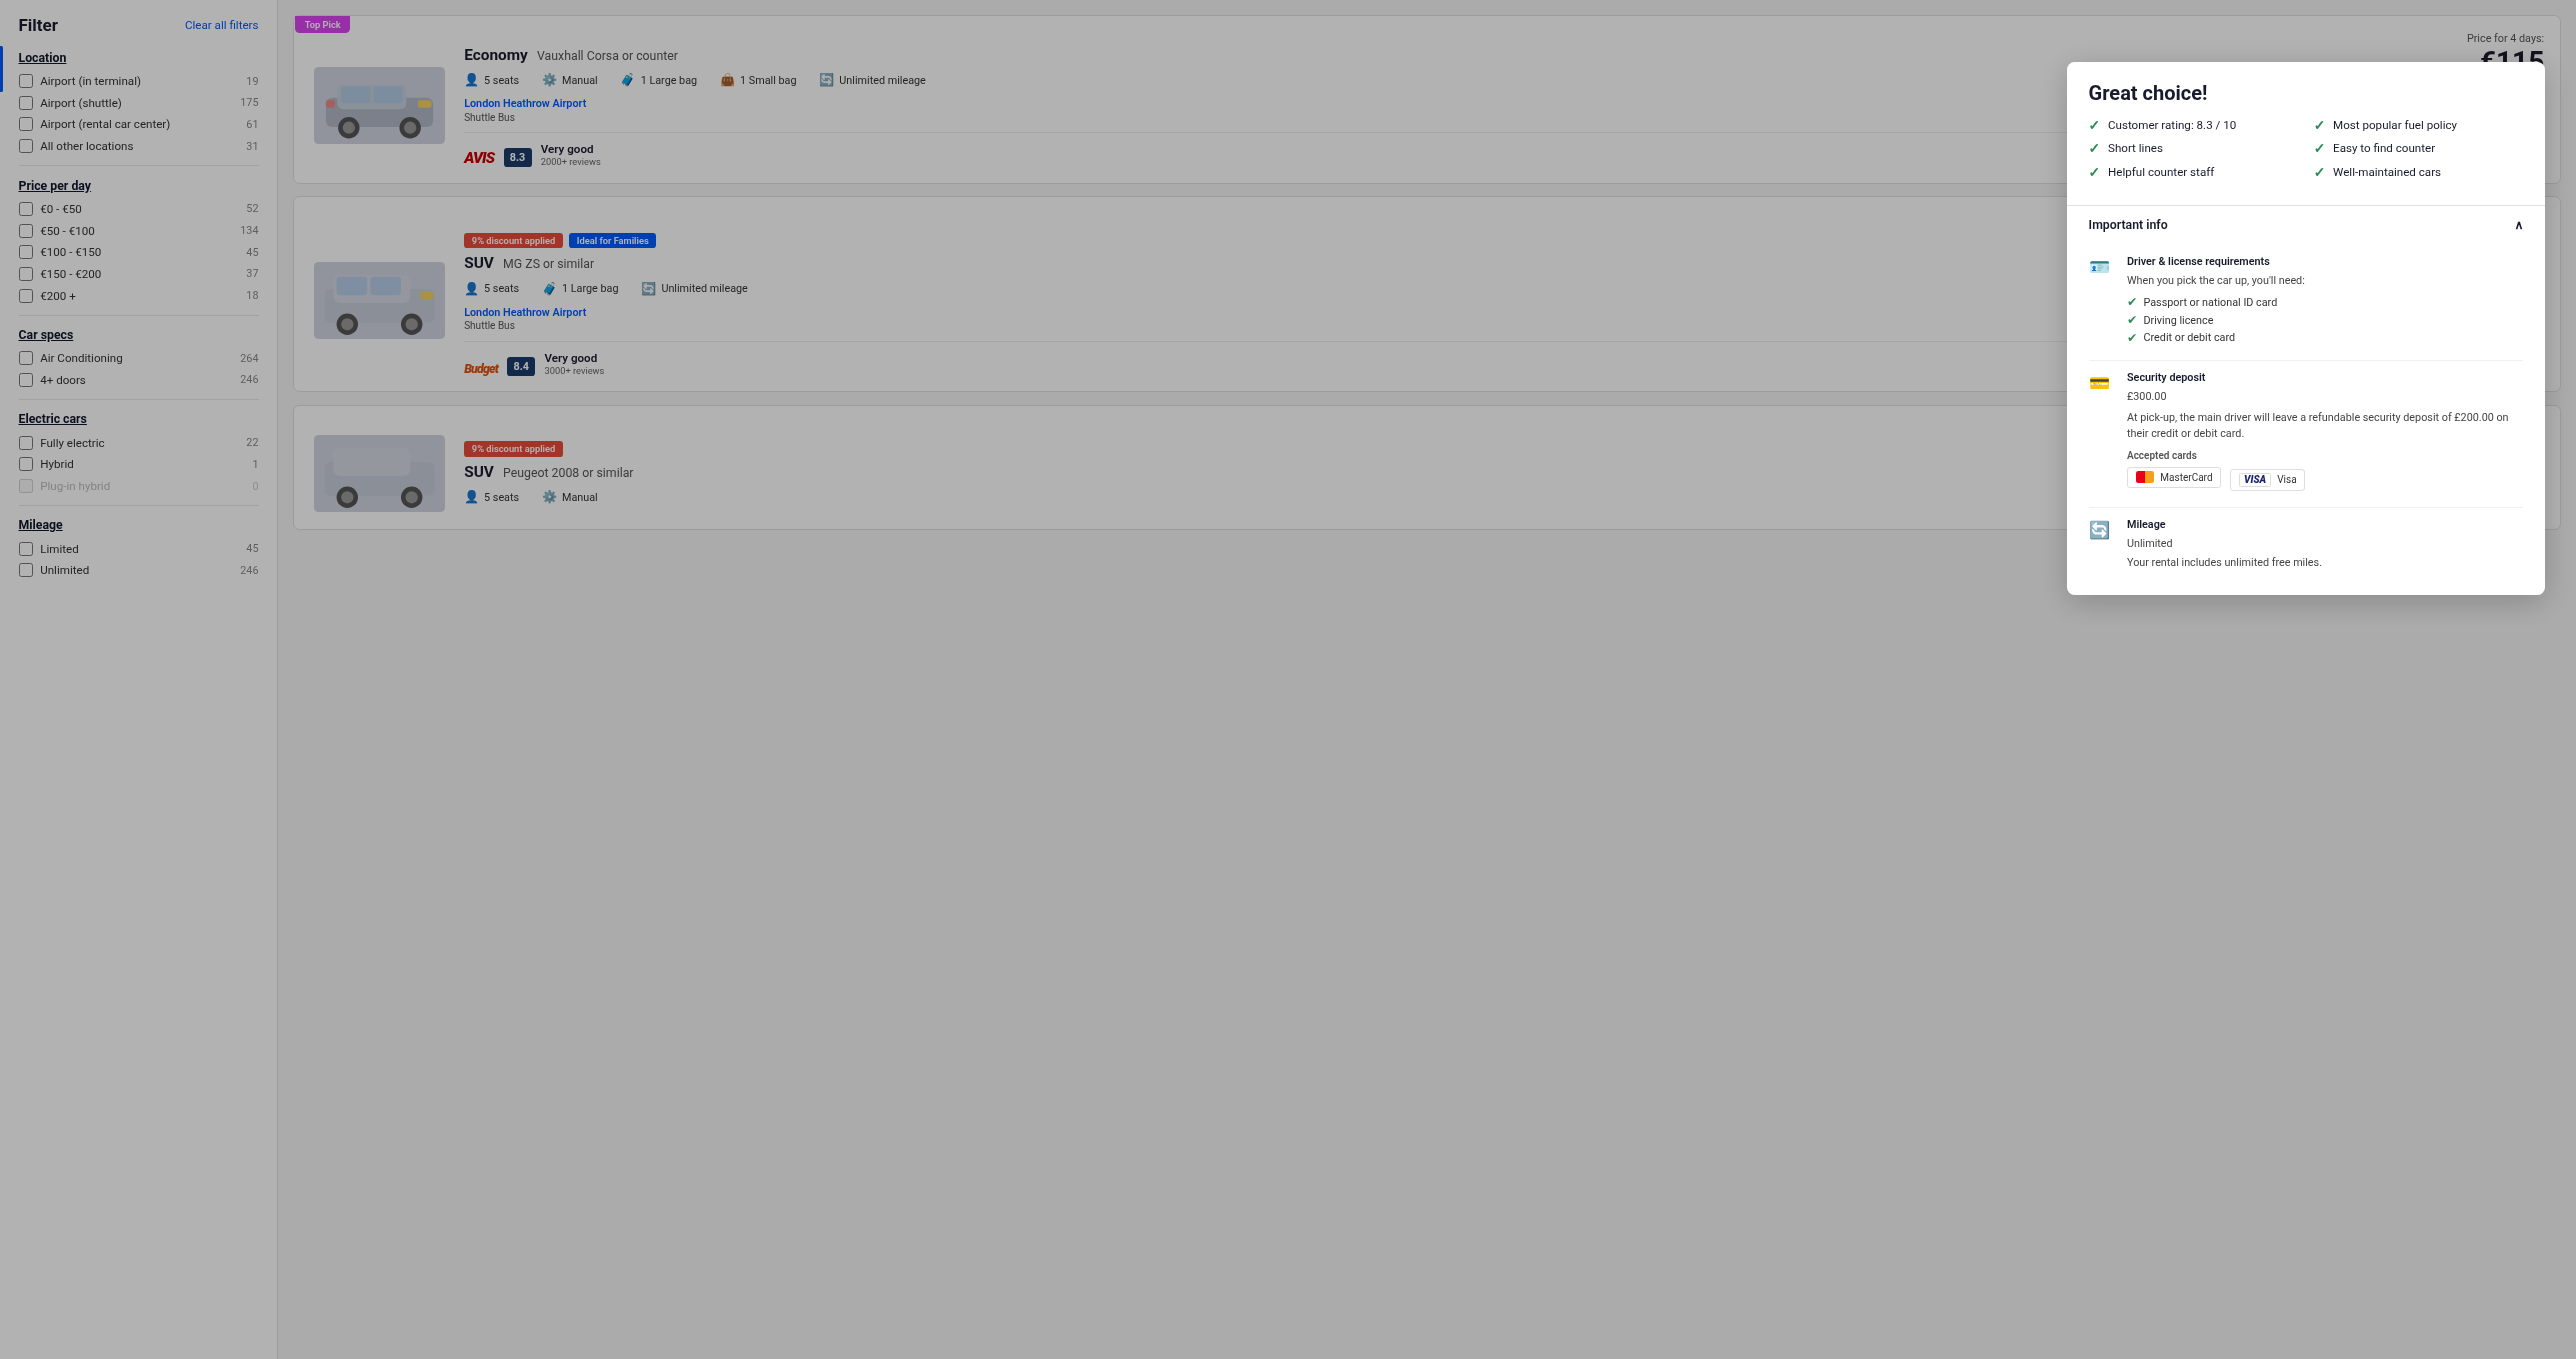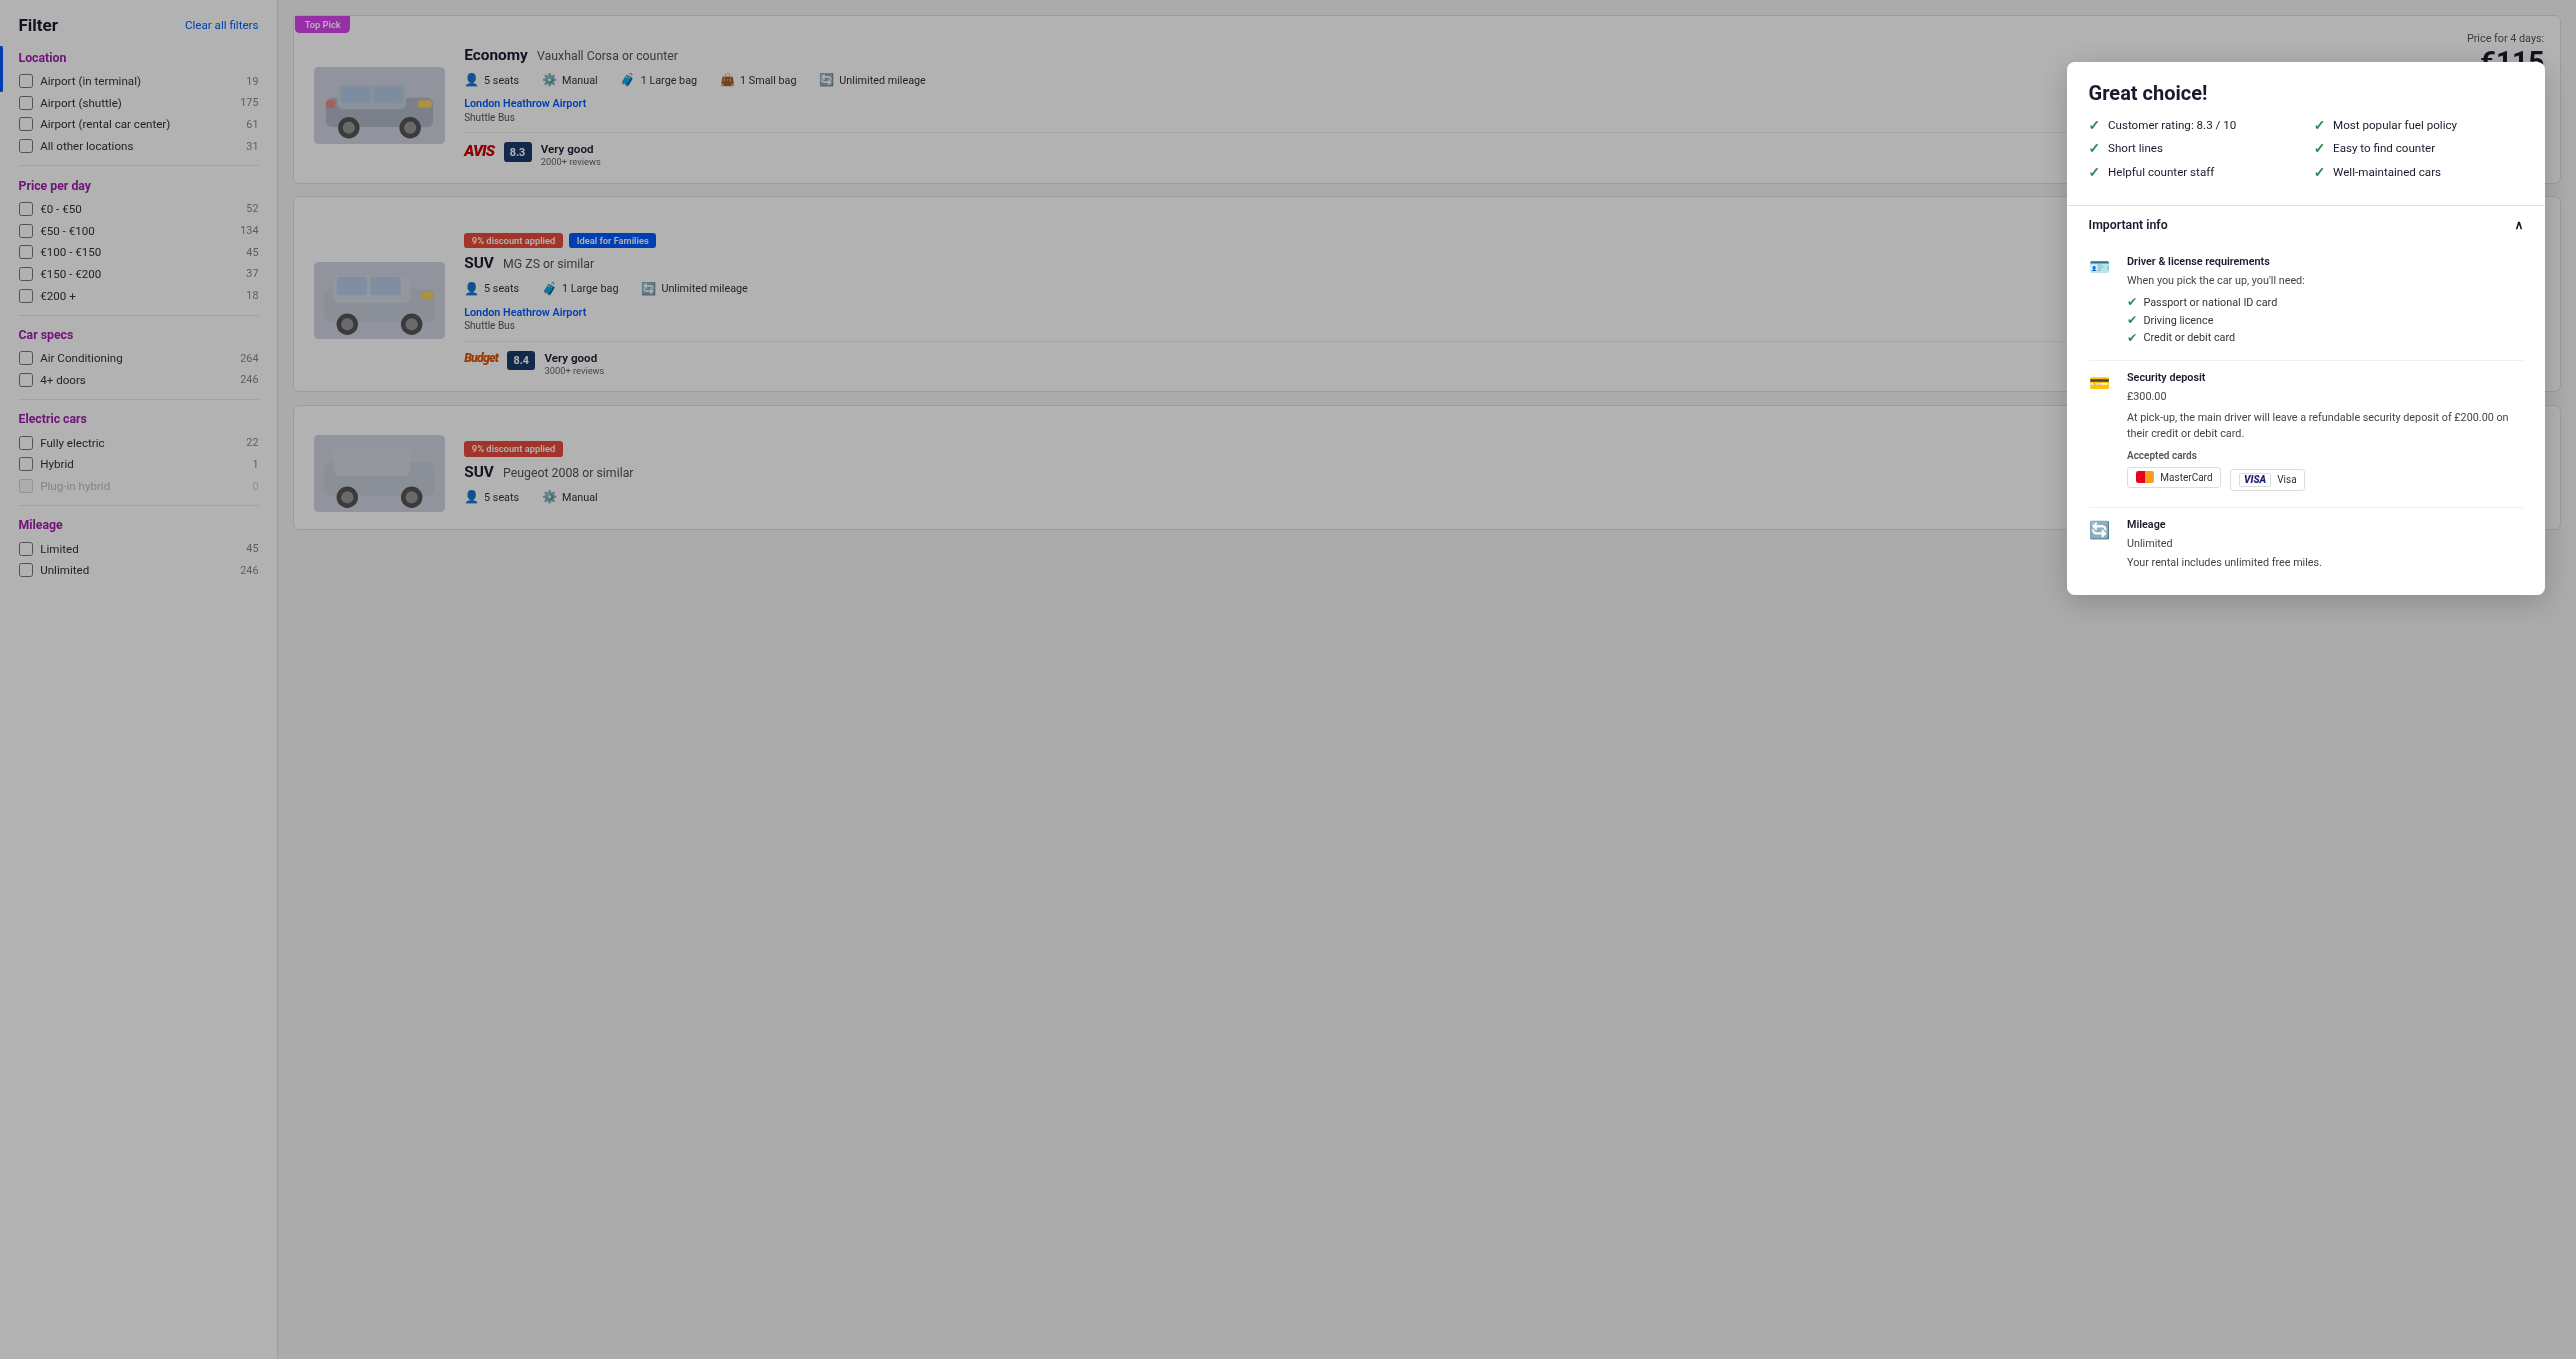--- a/index.html
+++ b/index.html
@@ -28,23 +28,24 @@
     }
     .clear-filters {
       color: #005bff;
       font-size: 11.6px;
       cursor: pointer;
       text-decoration: none;
     }
     .section-title {
       font-size: 12.3px;
       font-weight: 700;
-      color: #a21caf;
+      color: #0f172a;
       margin-bottom: 9.3px;
       margin-top: 4px;
+      text-decoration: underline;
     }
     .filter-item {
       display: flex;
       align-items: center;
       justify-content: space-between;
       margin-bottom: 7.7px;
     }
     .filter-item-left {
       display: flex;
       align-items: center;
@@ -210,21 +211,21 @@
       border-radius: 4.6px;
       padding: 10.8px 23px;
       font-size: 12.3px;
       font-weight: 600;
       cursor: pointer;
       width: 100%;
       margin-top: 9.3px;
     }
     .provider-bar {
       display: flex;
-      align-items: flex-start;
+      align-items: flex-end;
       gap: 9.3px;
       padding-top: 9.3px;
       border-top: 0.8px solid #eee;
       margin-top: 9.3px;
     }
     .provider-logo {
       font-size: 15.4px;
       font-weight: 900;
       color: #cc0000;
       letter-spacing: -0.8px;

